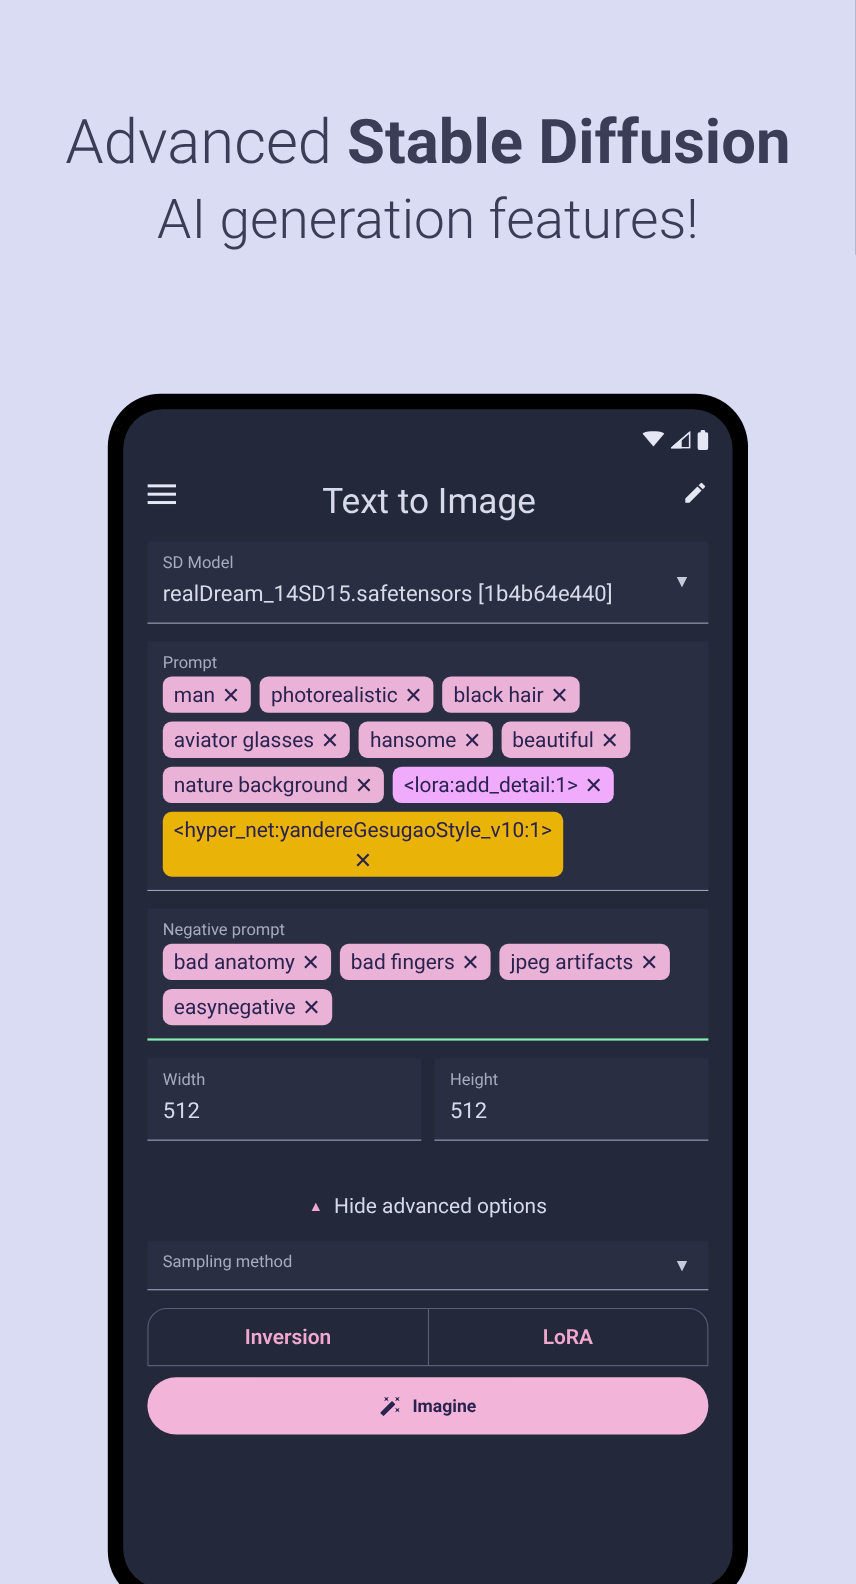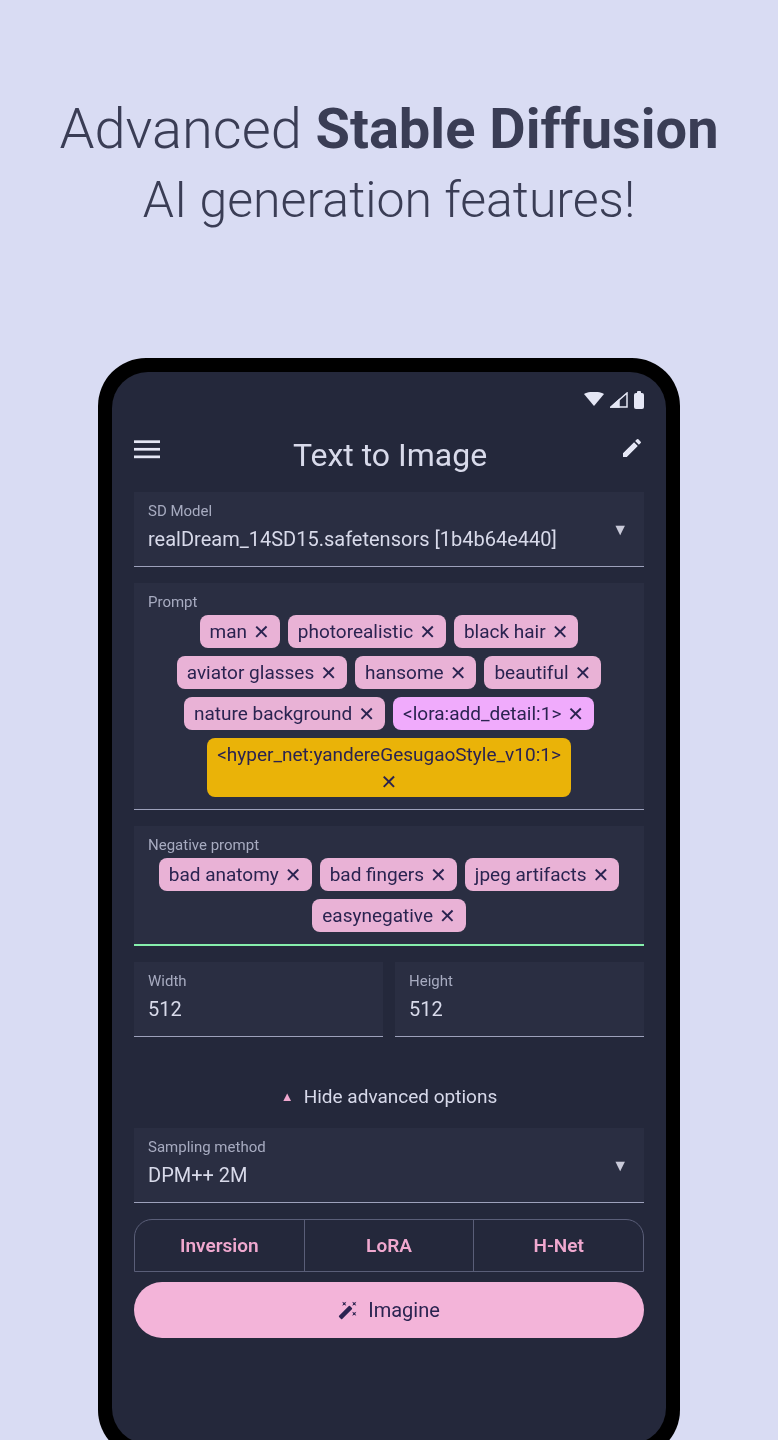--- a/index.html
+++ b/index.html
@@ -22,38 +22,38 @@
 
 .content { flex: 1; padding: 0 22px; overflow-y: auto; }
 .field { background: #2a2e42; border-bottom: 1.5px solid #9da1bb; padding: 10px 14px 12px; margin-bottom: 16px; position: relative; }
 .field-label { font-size: 15px; color: #a7abc0; margin-bottom: 4px; }
 .field-value { font-size: 20px; color: #d8daea; line-height: 1.5; }
 .select-arrow { position: absolute; right: 16px; top: 50%; transform: translateY(-50%); color: #c9cad9; }
 
 .field.prompt-field { border-bottom: 1.5px solid #9da1bb; }
 .field.neg-field { border-bottom: 2px solid #86efac; }
 
-.chips { display: flex; flex-wrap: wrap; gap: 8px; margin-top: 0; justify-content: center; }
+.chips { display: flex; flex-wrap: wrap; gap: 8px; margin-top: 0; }
 .chip { display: inline-flex; align-items: center; gap: 6px; padding: 5px 10px; border-radius: 8px; font-size: 19px; color: #2a2350; cursor: pointer; }
 .chip.pink { background: #e9b2d6; }
 .chip.lav  { background: #f0abfc; }
 .chip.sal  { background: #eab308; flex-direction: column; }
 .chip .x { font-size: 20px; line-height: 1; color: #2a2350; cursor: pointer; font-weight: 400; }
 
 .dims { display: flex; gap: 12px; margin-bottom: 20px; }
 .dims .field { flex: 1; margin-bottom: 16px; }
 
 .adv-toggle { display: flex; align-items: center; justify-content: center; gap: 10px; color: #d7d9ea; font-size: 19px; padding: 12px 0 20px; cursor: pointer; }
 .adv-toggle .tri { color: #f0a8cf; font-size: 13px; }
 
 .tabbar { display: flex; border: 1.5px solid #5a5e78; border-radius: 18px 18px 0 0; overflow: hidden; margin-top: 6px; }
 .tab { flex: 1; text-align: center; padding: 14px 0; color: #f0a8cf; font-size: 19px; font-weight: 600; border-right: 1.5px solid #5a5e78; cursor: pointer; }
 .tab:last-child { border-right: none; }
 
-.imagine { display: flex; align-items: center; justify-content: center; gap: 10px; background: #f3b4d9; color: #2a2350; font-size: 20px; font-weight: 400; border-radius: 999px; padding: 16px 0; margin: 10px 0 0; cursor: pointer; }
+.imagine { display: flex; align-items: center; justify-content: center; gap: 10px; background: #f3b4d9; color: #2a2350; font-size: 16px; font-weight: 700; border-radius: 999px; padding: 16px 0; margin: 10px 0 0; cursor: pointer; }
 </style>
 </head>
 <body>
 
 <div class="headline">
   <div class="headline-l1">
     <span>Advanced </span><b>Stable Diffusion</b>
   </div>
   <div class="headline-l2">AI generation features!</div>
 </div>
@@ -180,28 +180,26 @@
         </div>
       </div>
 
       <div class="adv-toggle">
         <span class="tri">▲</span>
         <span>Hide advanced options</span>
       </div>
 
       <div class="field">
         <div class="field-label">Sampling method</div>
-        <div class="field-value">DPM++ 2M</div>
         <span class="select-arrow">▼</span>
       </div>
 
       <div class="tabbar">
           <div class="tab">Inversion</div>
           <div class="tab">LoRA</div>
-          <div class="tab">H-Net</div>
         </div>
 
       <div class="imagine">
         <svg width="20" height="20" viewBox="0 0 24 24" fill="currentColor">
             <path d="M7.5 5.6 10 7 8.6 4.5 10 2 7.5 3.4 5 2l1.4 2.5L5 7l2.5-1.4zM19.5 15.4 17 14l1.4 2.5L17 19l2.5-1.4L22 19l-1.4-2.5L22 14l-2.5 1.4zM22 2l-2.5 1.4L17 2l1.4 2.5L17 7l2.5-1.4L22 7l-1.4-2.5L22 2zM14.37 7.29a1 1 0 0 0-1.41 0L1.29 18.96a1 1 0 0 0 0 1.41l2.34 2.34a1 1 0 0 0 1.41 0L16.7 11.05a1 1 0 0 0 0-1.41l-2.33-2.35z"></path>
           </svg>
         <span>Imagine</span>
       </div>
 
     </div>

